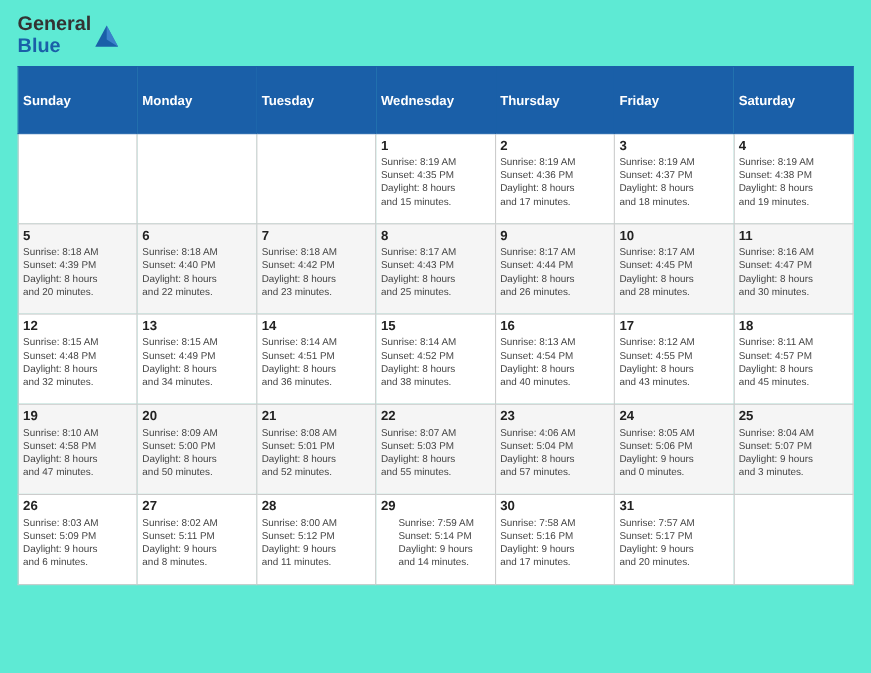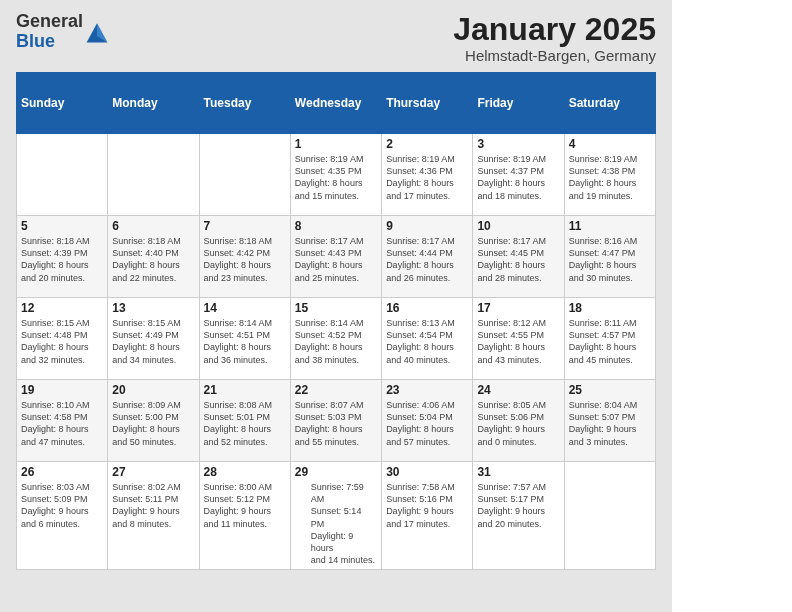--- a/index.html
+++ b/index.html
@@ -4,23 +4,23 @@
   <style>
     * { margin: 0; padding: 0; box-sizing: border-box; }
     body {
       font-family: Arial, sans-serif;
       background: #fff;
       width: 792px;
       height: 612px;
       overflow: hidden;
     }
     .page {
-      width: 672px;
+      width: 792px;
       height: 612px;
-      background: #e5e5e5;
+      background: #5eead4;
       padding: 12px 16px 12px 16px;
     }
     .header {
       display: flex;
       justify-content: space-between;
       align-items: flex-start;
       margin-bottom: 8px;
     }
     .logo {
       display: flex;
@@ -102,24 +102,20 @@
             <span class="logo-general">General</span><br>
             <span class="logo-blue">Blue</span>
           </span>
           <svg class="logo-icon" viewBox="0 0 30 30">
             <polygon points="2,28 15,4 28,28" fill="#1a5fa8"></polygon>
             <polygon points="15,4 28,28 15,20" fill="#4a90d9" opacity="0.7"></polygon>
           </svg>
         </div>
       </div>
     </div>
-    <div class="title-block">
-      <div class="month-title">January 2025</div>
-      <div class="location-title">Helmstadt-Bargen, Germany</div>
-    </div>
   </div>
 
   <table class="calendar">
     <thead>
       <tr>
 
       <th>Sunday</th>
           <th>Monday</th>
           <th>Tuesday</th>
           <th>Wednesday</th>

